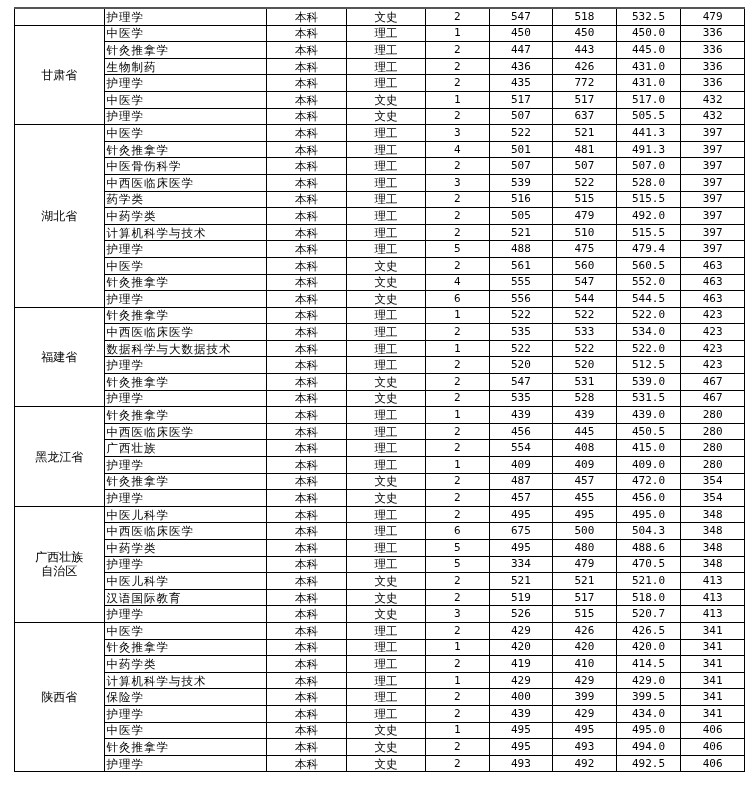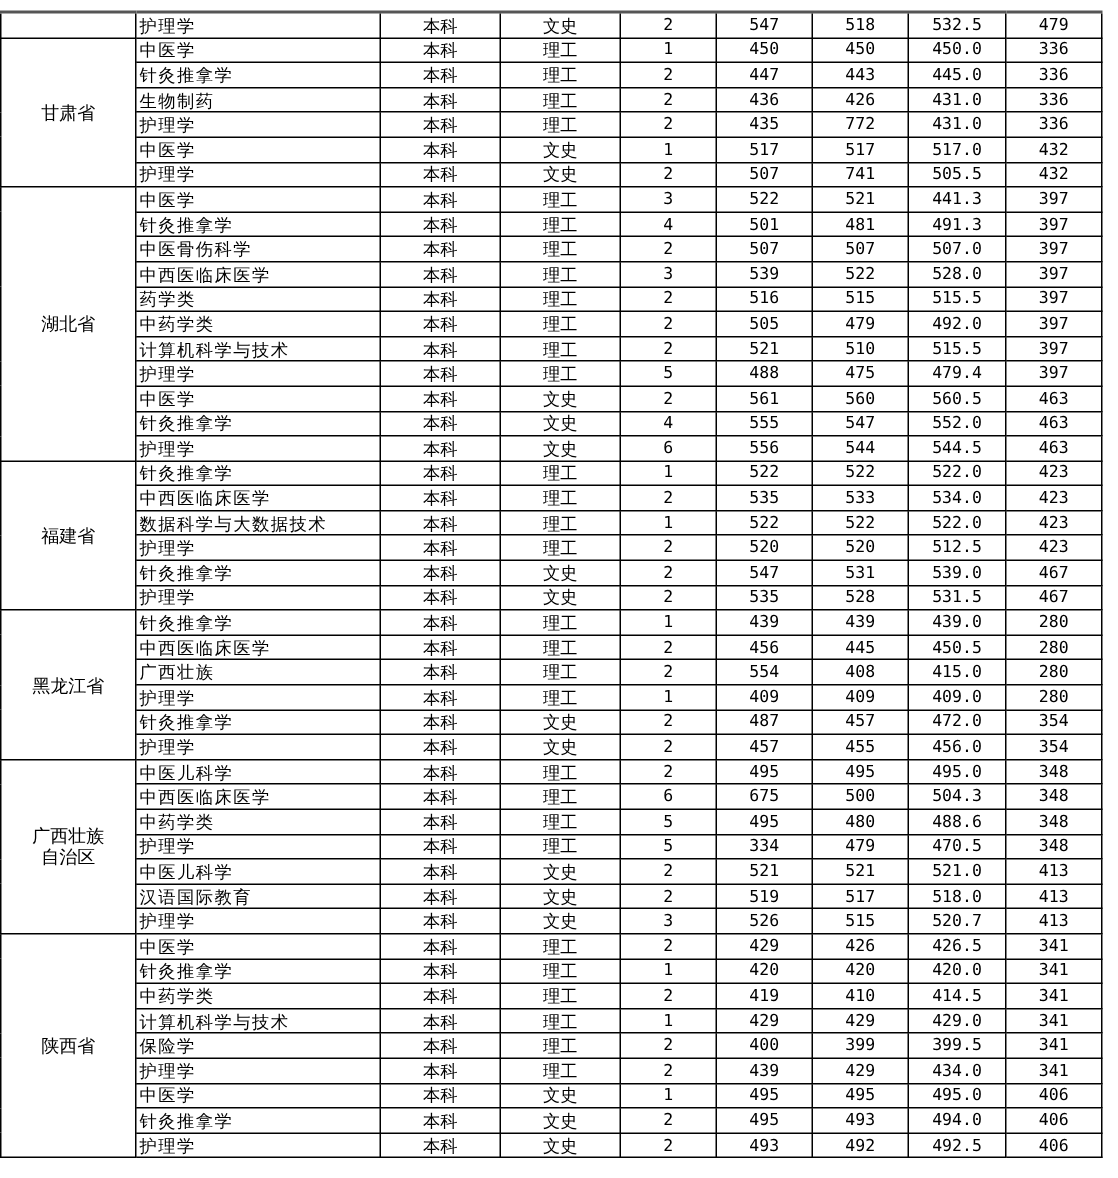--- a/index.html
+++ b/index.html
@@ -1,19 +1,19 @@
 <!DOCTYPE html>
 <html><head>
 <meta charset="utf-8">
 <style>
   html, body { margin:0; padding:0; background:#ffffff; }
   body { width:745px; height:785px; overflow:hidden; position:relative;
          font-family: "DejaVu Sans", "Liberation Sans", sans-serif; }
   table.scores {
-    position:absolute; left:0; top:7px;
+    position:absolute; left:14px; top:7px;
     border-collapse:collapse; table-layout:fixed;
     font-size:11.5px; color:#000;
   }
   table.scores td {
     border:1px solid #000; padding:0; height:15.6px; line-height:14px;
     white-space:nowrap; overflow:hidden; vertical-align:middle;
   }
   table.scores tr.top td { border-top:2px solid #555; }
   td.prov { text-align:center; font-size:12px; line-height:17px; white-space:normal; }
   td.major { text-align:left; padding-left:2px !important; letter-spacing:1px; }
@@ -98,21 +98,21 @@
         <td class="num">517</td>
         <td class="num">517.0</td>
         <td class="num last">432</td>
       </tr>
       <tr>
         <td class="major">护理学</td>
         <td class="c">本科</td>
         <td class="c">文史</td>
         <td class="num">2</td>
         <td class="num">507</td>
-        <td class="num">741</td>
+        <td class="num">637</td>
         <td class="num">505.5</td>
         <td class="num last">432</td>
       </tr>
       <tr>
         <td class="prov" rowspan="11">湖北省</td>
         <td class="major">中医学</td>
         <td class="c">本科</td>
         <td class="c">理工</td>
         <td class="num">3</td>
         <td class="num">522</td>

